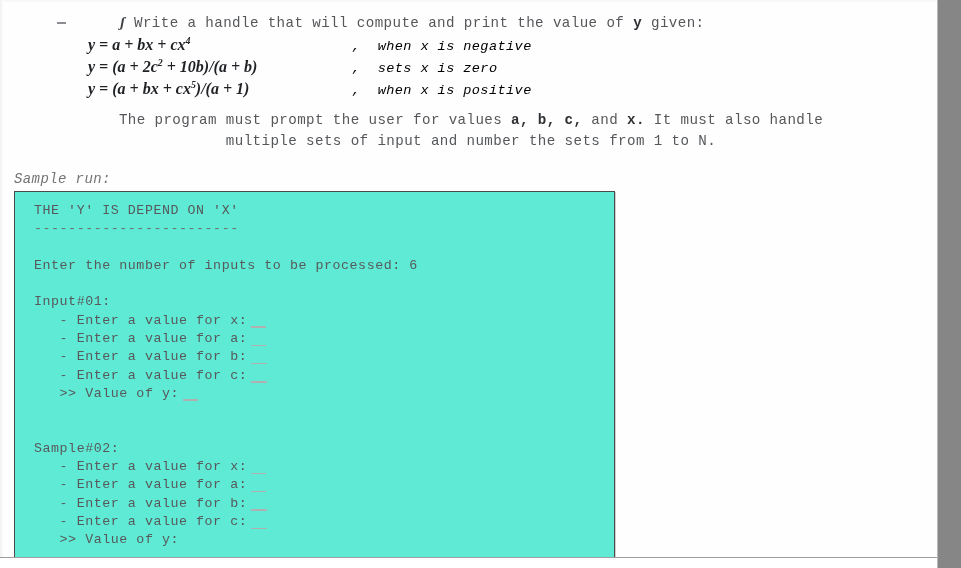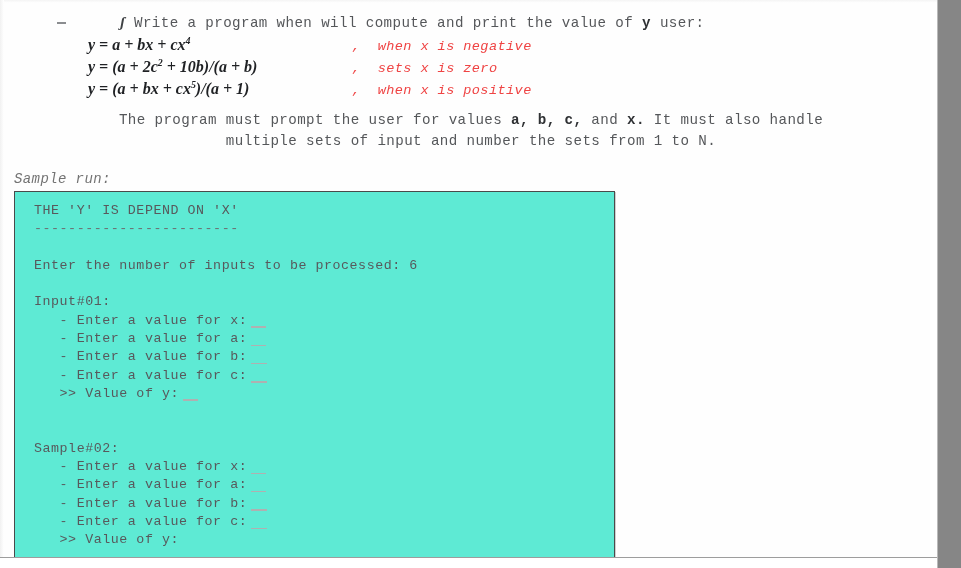--- a/index.html
+++ b/index.html
@@ -134,21 +134,21 @@
     vertical-align: super;
     line-height: 0;
   }
   .cond {
     position: absolute;
     left: 352px;
     top: 3px;
     font-family: "Liberation Mono", "DejaVu Sans Mono", monospace;
     font-style: italic;
     font-size: 13.6px;
-    color: #ef4444;
+    color: #000000;
     letter-spacing: 0.4px;
     white-space: pre;
   }
 
   .body-row {
     position: absolute;
     left: 11px;
     width: 920px;
     text-align: center;
   }
@@ -235,21 +235,21 @@
 <div id="page-scan">
 
   <div class="edge-shade-top"></div>
   <div class="edge-shade-left"></div>
 
   <div id="statement">
 
     <div class="intro-row">
       <div class="stray-dash"></div>
       <div class="intro-glyph">ʃ</div>
-      <div class="intro-text stmt-line"><span>Write a program when will compute and print the value of </span><span class="bold-var">y</span><span> user:</span></div>
+      <div class="intro-text stmt-line"><span>Write a handle that will compute and print the value of </span><span class="bold-var">y</span><span> given:</span></div>
     </div>
 
     <div class="formula-block">
 
       <div class="formula-row">
         <div class="formula">y = a + bx + cx<sup>4</sup></div>
         <div class="cond">,  when x is negative</div>
       </div>
 
       <div class="formula-row">

